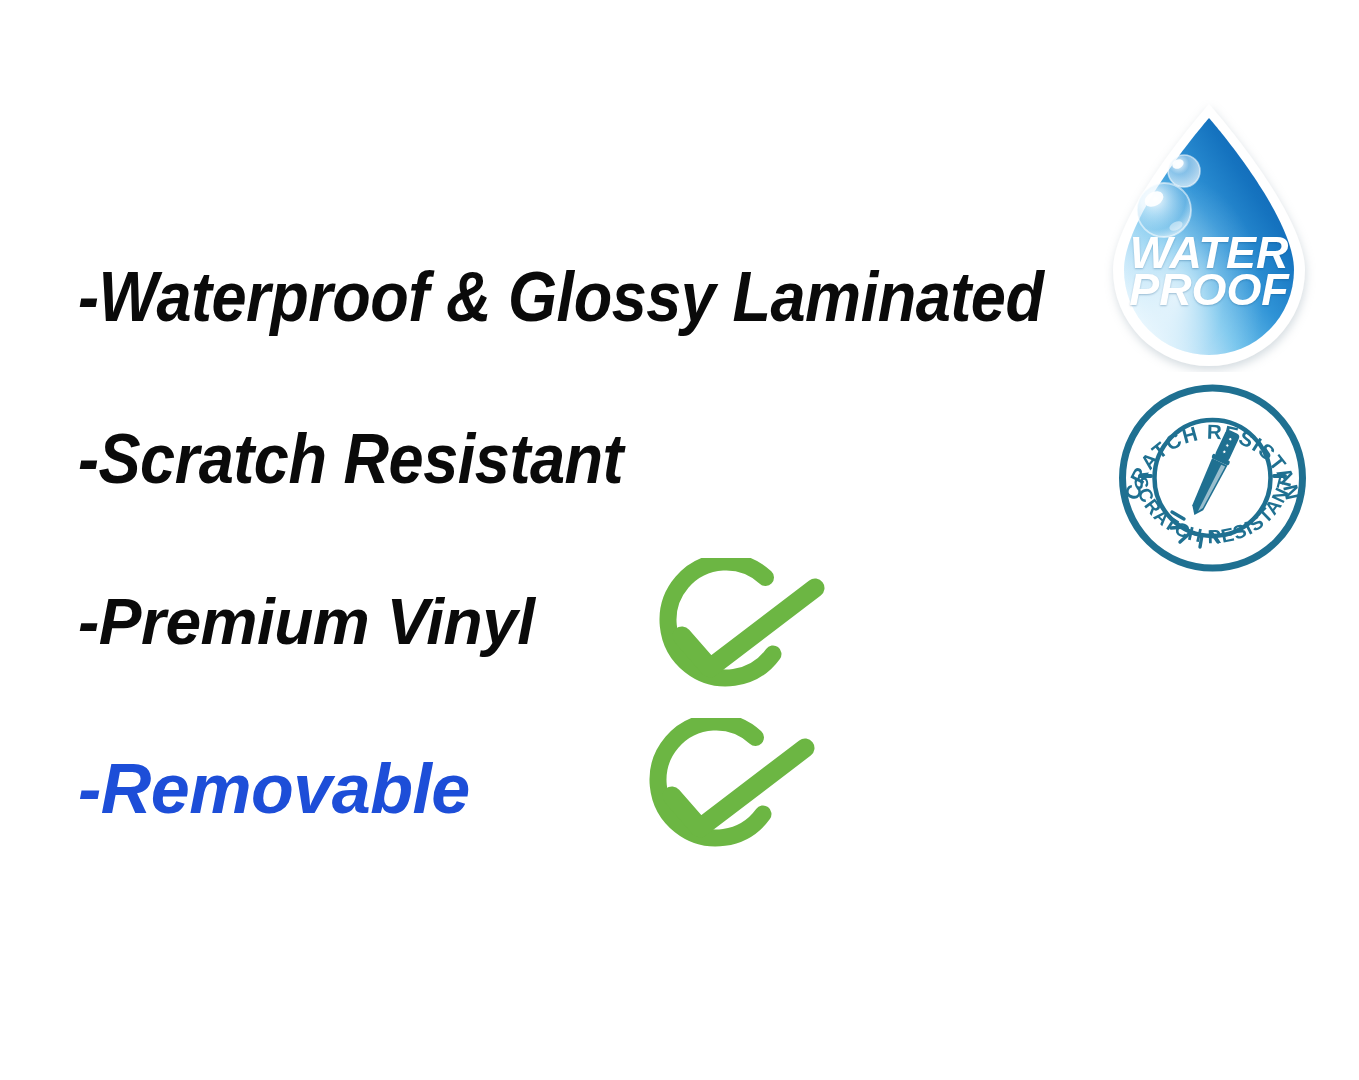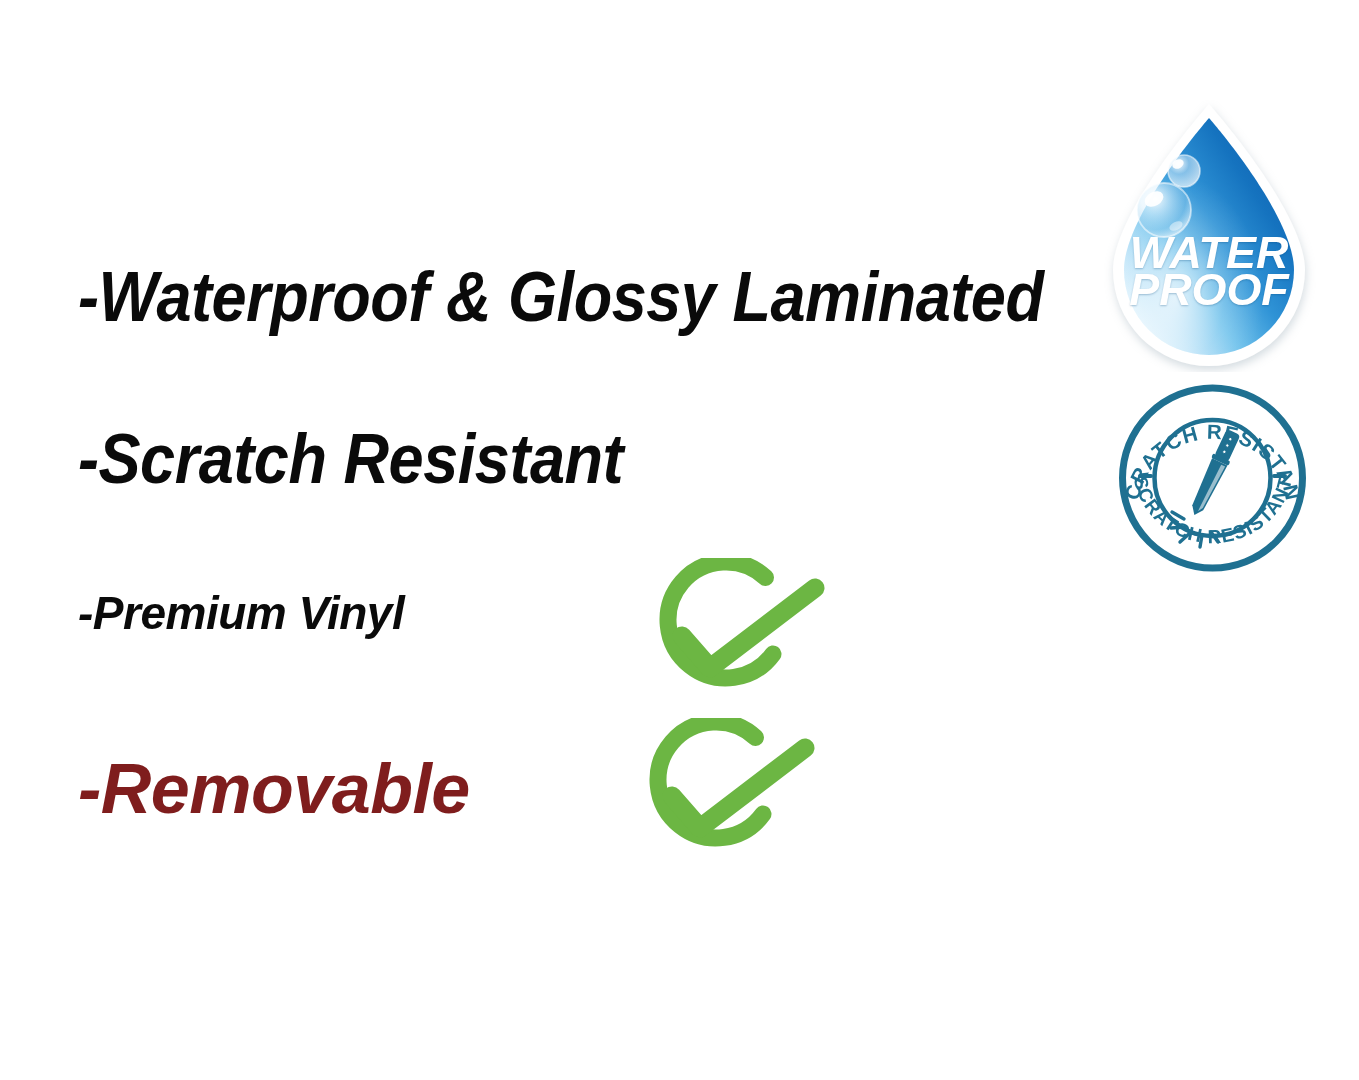--- a/index.html
+++ b/index.html
@@ -30,21 +30,21 @@
     font-style: italic;
     letter-spacing: -0.5px;
     line-height: 1;
   }
   .feature-line.condensed {
     transform: scaleX(0.90);
     transform-origin: left center;
   }
   #line-0 { top: 262px; font-size: 70px; }
   #line-1 { top: 424px; font-size: 70px; }
-  #line-2 { top: 590px; font-size: 46px; }
+  #line-2 { top: 590px; font-size: 64px; }
   #line-3 { top: 754px; font-size: 70px; }
 
   
   #waterproof-badge {
     position: absolute;
     left: 1098px;
     top: 100px;
     width: 222px;
     height: 272px;
     font-style: italic;
@@ -91,21 +91,21 @@
 <body>
 
 <div id="canvas" style="background: rgb(255, 255, 255);">
 
   <div class="feature-line condensed" id="line-0" style="color: rgb(10, 10, 10);">-Waterproof &amp; Glossy Laminated</div>
 
   <div class="feature-line condensed" id="line-1" style="color: rgb(10, 10, 10);">-Scratch Resistant</div>
 
   <div class="feature-line" id="line-2" style="color: rgb(10, 10, 10);">-Premium Vinyl</div>
 
-  <div class="feature-line" id="line-3" style="color: #7f1d1d;">-Removable</div>
+  <div class="feature-line" id="line-3" style="color: #1d4ed8;">-Removable</div>
 
   <div id="waterproof-badge">
     <svg viewBox="0 0 222 272" xmlns="http://www.w3.org/2000/svg" aria-hidden="true">
       <defs>
         <linearGradient id="dropGrad" x1="0.08" y1="0.88" x2="0.92" y2="0.12">
           <stop offset="0%" stop-color="#e6f6fe"></stop>
           <stop offset="14%" stop-color="#b9e2f8"></stop>
           <stop offset="33%" stop-color="#6fc2ec"></stop>
           <stop offset="55%" stop-color="#2f93d6"></stop>
           <stop offset="78%" stop-color="#1573bf"></stop>

